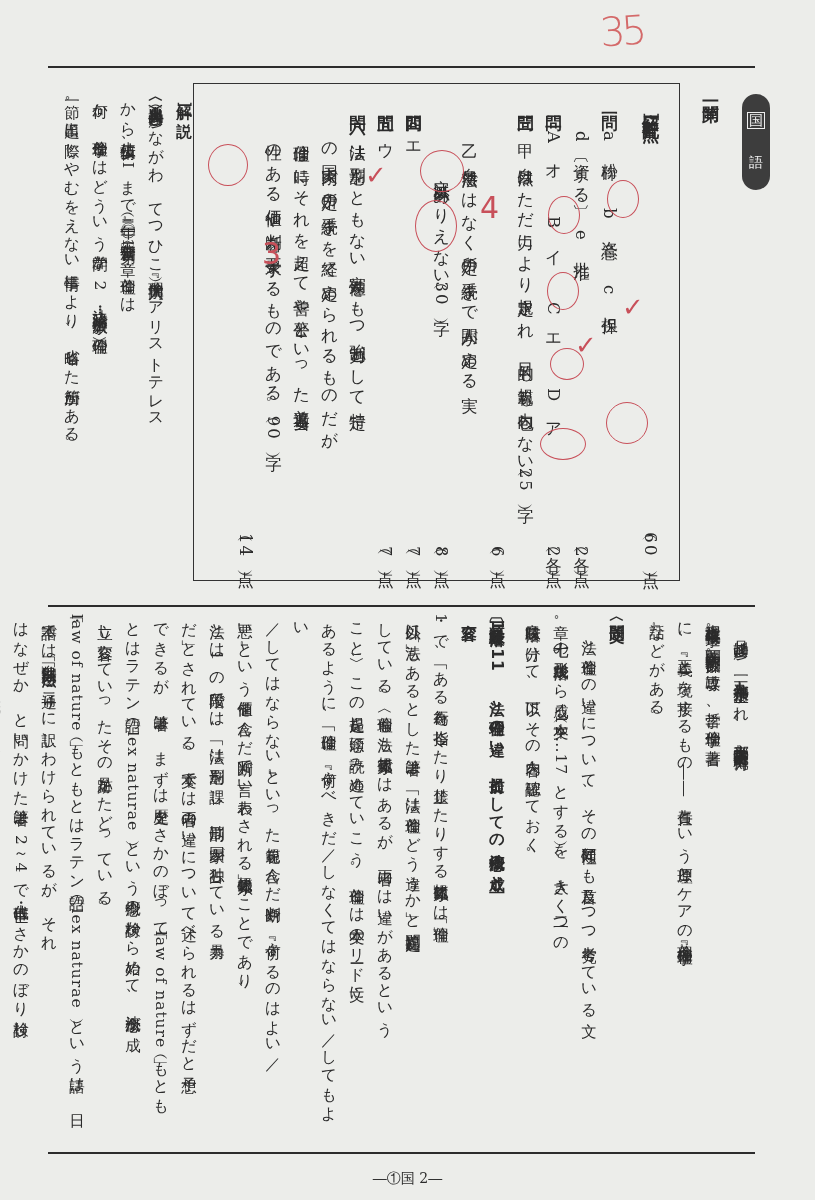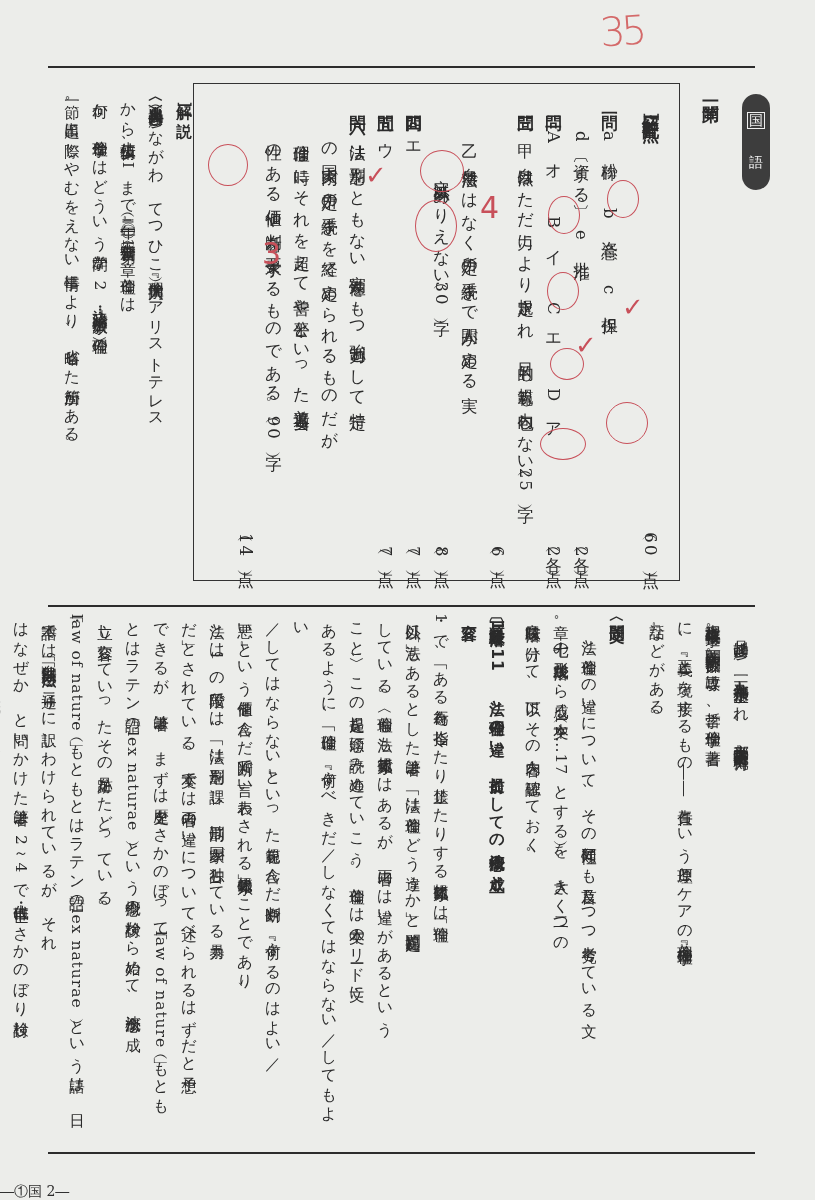--- a/index.html
+++ b/index.html
@@ -18,21 +18,21 @@
   .box{position:absolute;left:193px;top:83px;width:487px;height:498px;border:1.5px solid #333;box-sizing:border-box;}
   .row{position:absolute;top:18px;bottom:18px;writing-mode:vertical-rl;font-size:16.5px;letter-spacing:2px;line-height:28px;}
   .row .lbl{font-family:"DejaVu Sans",sans-serif;font-weight:bold;margin-bottom:18px;display:inline-block;}
   .row .pts{position:absolute;bottom:0;right:0;}
   .ans{display:inline-block;}
   .sp{display:inline-block;height:22px;}
   .mark{position:absolute;border:1.6px solid #c8505a;border-radius:50%;pointer-events:none;}
   .check{position:absolute;color:#c8505a;font-family:"DejaVu Sans",sans-serif;font-size:26px;pointer-events:none;}
   .left-top{position:absolute;left:48px;top:92px;height:480px;}
   .lower{position:absolute;top:612px;height:520px;}
-  .footer{position:absolute;top:1170px;left:0;width:815px;text-align:left;font-size:14px;margin-top:13px;}
+  .footer{position:absolute;top:1170px;left:0;width:815px;text-align:center;font-size:14px;}
 </style>
 </head>
 <body>
 
 <div class="score">35</div>
 <div class="hline" style="left:48px;top:66px;width:707px;"></div>
 
 <div class="tab">
   <span class="k1">国</span>
   <span>語</span>

